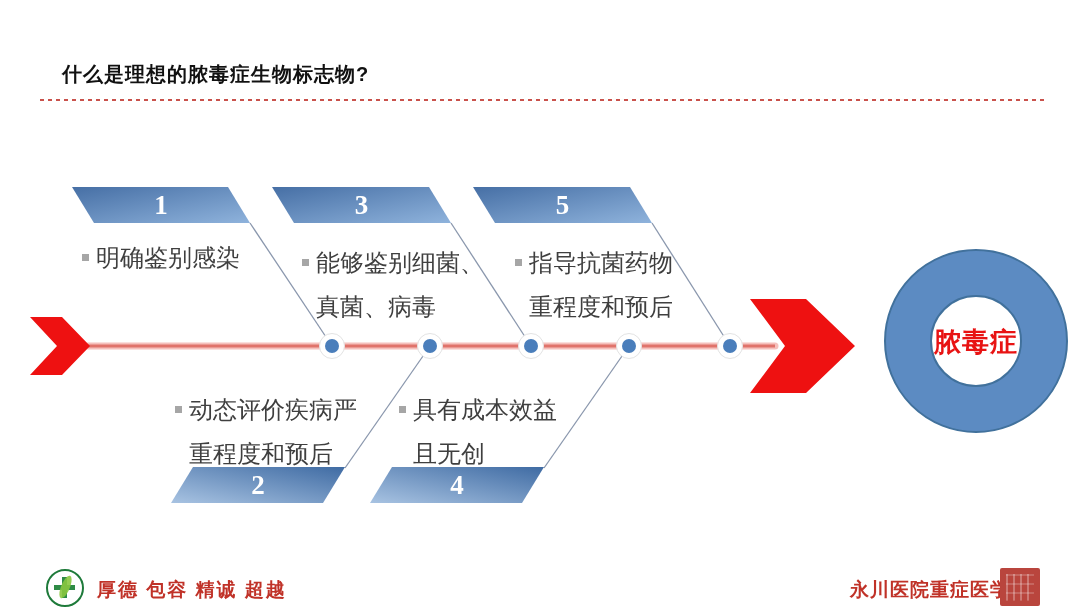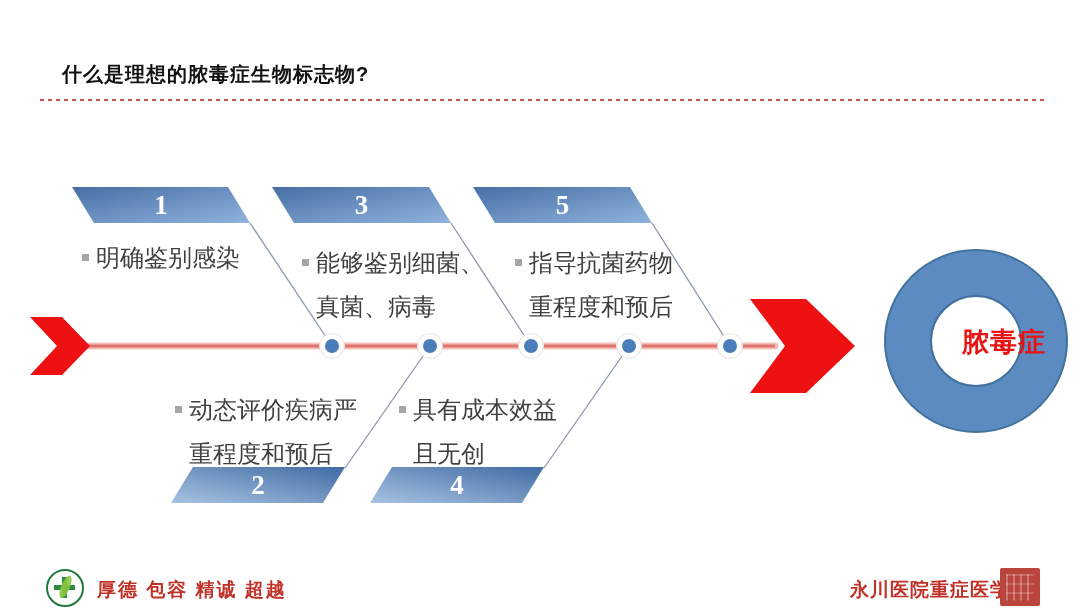--- a/index.html
+++ b/index.html
@@ -23,21 +23,21 @@
   }
   
   .item-text{
     position:absolute;color:#3f3f3f;font-size:24px;line-height:44px;white-space:nowrap;
   }
   .item-text .sq{
     position:absolute;left:-14px;top:18px;width:7px;height:7px;background:#a6a6a6;
   }
   
   .donut-label{
-    position:absolute;left:906px;top:324px;width:140px;text-align:right;
+    position:absolute;left:906px;top:324px;width:140px;text-align:center;
     font-size:27px;font-weight:bold;color:#e81313;letter-spacing:1px;
   }
   
   .footer-logo{
     position:absolute;left:46px;top:569px;width:38px;height:38px;border-radius:50%;
     background:#ffffff;border:2px solid #1e7a3a;box-sizing:border-box;
   }
   .footer-logo .cross-v{position:absolute;left:14px;top:6px;width:5px;height:21px;background:#2e8b46;}
   .footer-logo .cross-h{position:absolute;left:6px;top:14px;width:21px;height:5px;background:#2e8b46;}
   .footer-logo .leaf{

